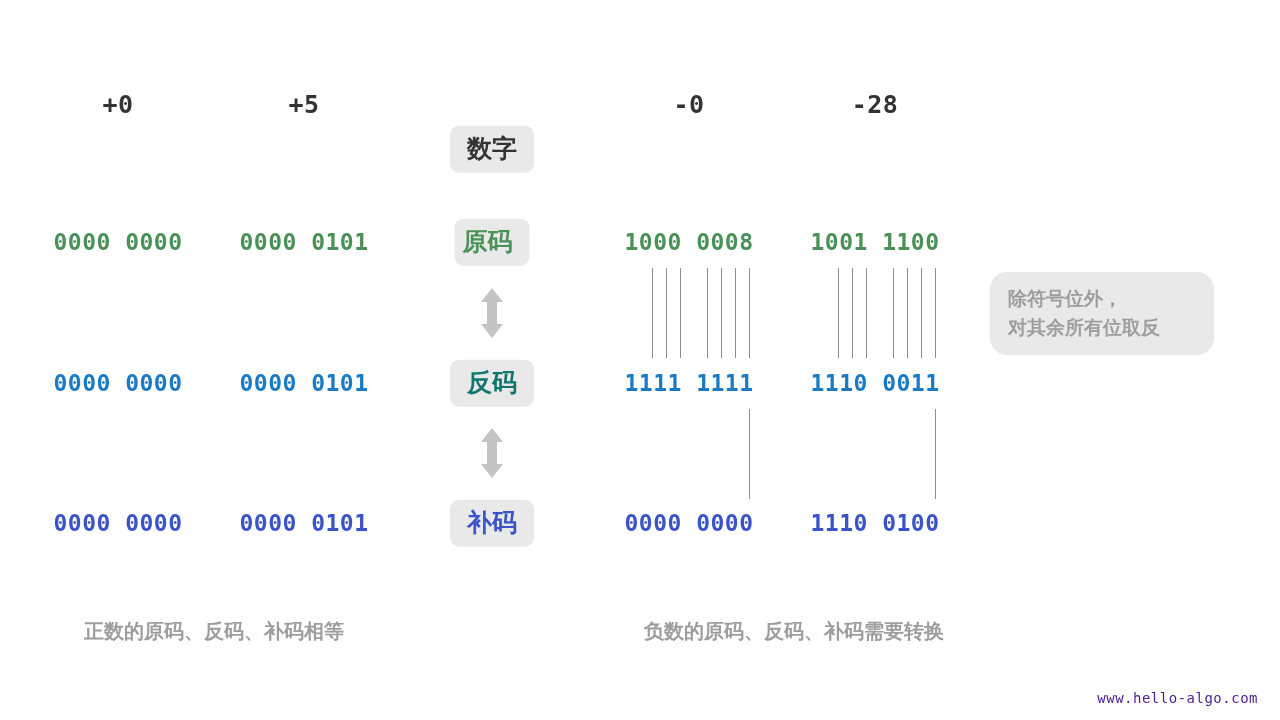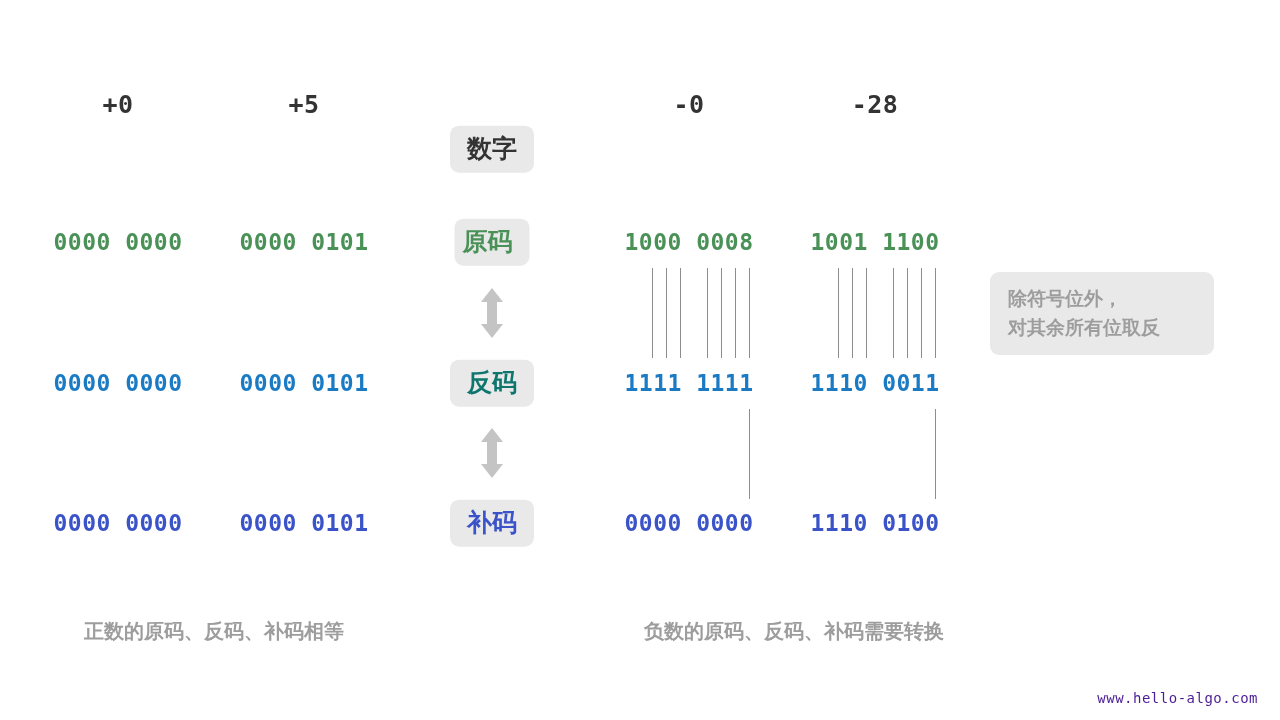--- a/index.html
+++ b/index.html
@@ -78,21 +78,21 @@
   .vline {
     position: absolute;
     width: 1px;
     background: #8d8d8d;
   }
 
   
   .note {
     position: absolute;
     background: #e9e9e9;
-    border-radius: 9px;
+    border-radius: 17px;
     color: #9d9d9d;
     font-size: 19px;
     font-weight: bold;
     line-height: 1.55;
     padding: 12px 18px;
     white-space: pre-line;
   }
   .note .one {
     font-family: "DejaVu Sans Mono", "Liberation Mono", monospace;
   }

